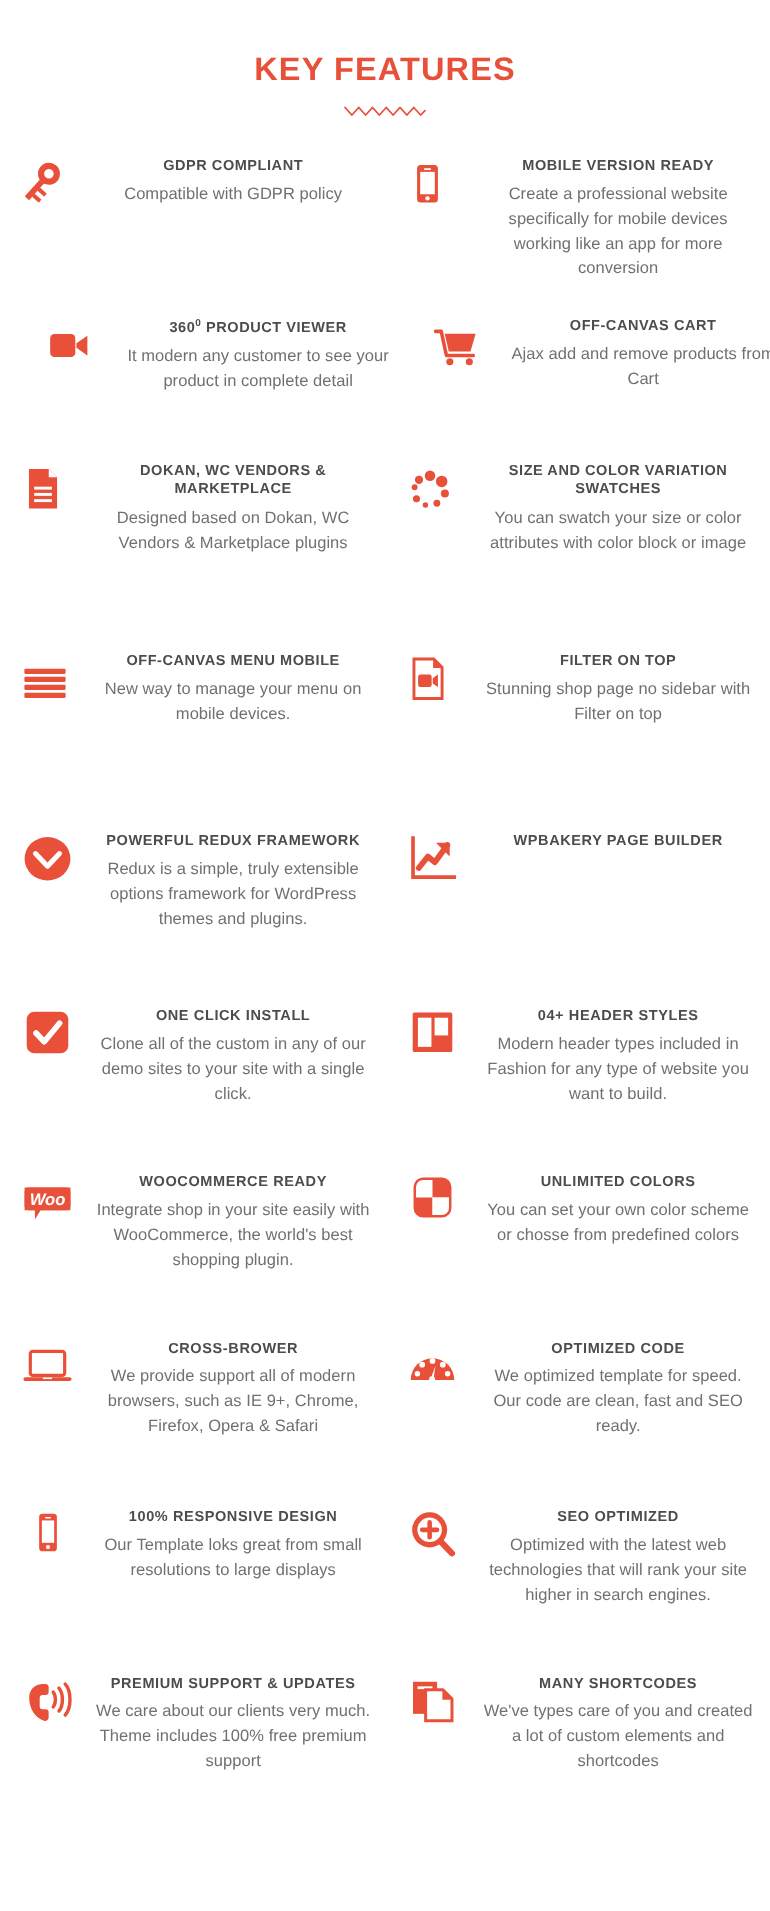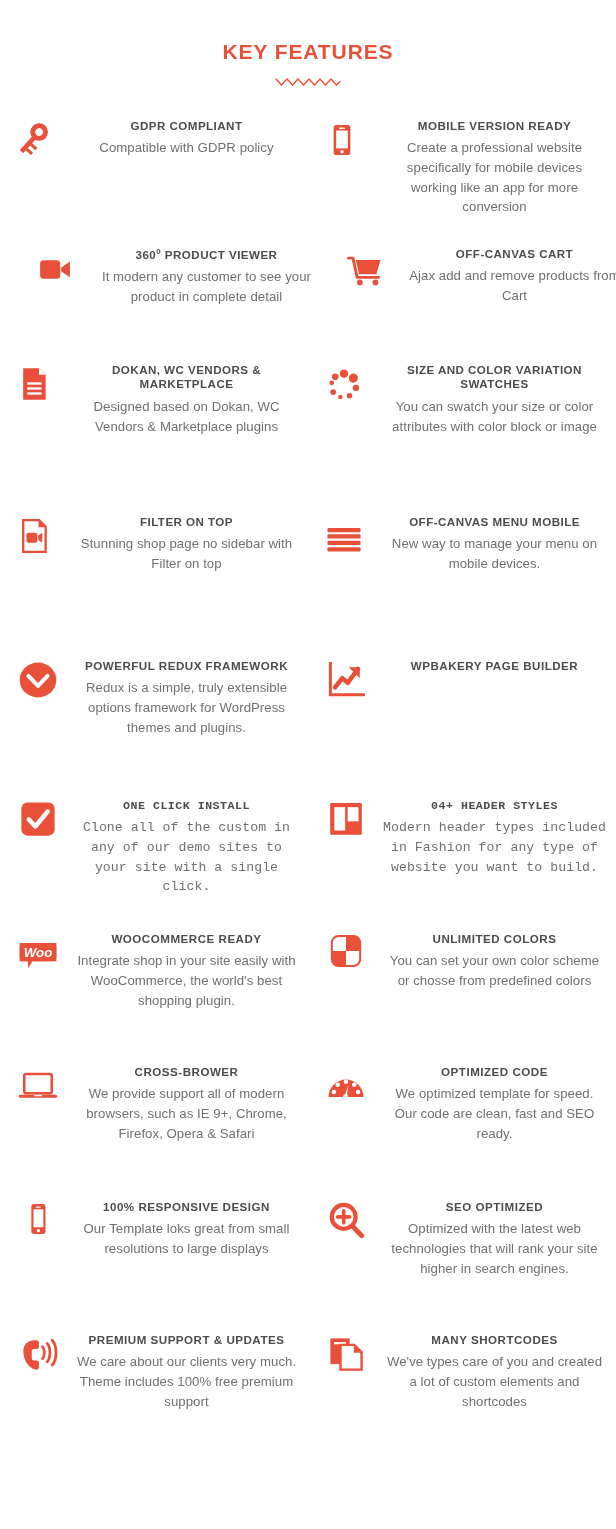--- a/index.html
+++ b/index.html
@@ -7,21 +7,21 @@
     width: 616px;
     background: #ffffff;
     font-family: "Liberation Sans", sans-serif;
   }
   body { position: relative; width: 616px; min-height: 1529px; overflow: hidden; }
 
   
   .header { padding-top: 40px; text-align: center; }
   .page-title {
     color: #E8503A;
-    font-size: 21px;
+    font-size: 26px;
     font-weight: bold;
     letter-spacing: 0.9px;
   }
   .wavy {
     margin: 12px auto 0;
     width: 66px; height: 12px;
     display: block;
   }
 
   
@@ -73,21 +73,21 @@
     letter-spacing: 0.05px;
   }
 
   
   .r1 { min-height: 128px; }
   .r2 { min-height: 116px; margin-left: 20px; }
   .r3 { min-height: 152px; }
   .r4 { min-height: 90px; }
 
   .b1 { min-height: 140px; }
-  .b2 { min-height: 133px; font-family: Liberation Mono, monospace; }
+  .b2 { min-height: 133px; }
   .b3 { min-height: 133px; }
   .b4 { min-height: 135px; }
   .b5 { min-height: 133px; }
   .b6 { min-height: 120px; }
 
   .section-bottom .ftitle { letter-spacing: 0.5px; }
 </style>
 </head>
 <body>
 
@@ -197,46 +197,46 @@
       <div class="ftext">
         <div class="ftitle">SIZE AND COLOR VARIATION SWATCHES</div>
         <div class="fdesc">You can swatch your size or color attributes with color block or image</div>
       </div>
     </div>
   </div>
 
   <div class="grid r4">
     <div class="feature">
       <div class="icon-wrap">
-        <svg viewBox="0 0 48 48" width="40" height="40">
-          <path d="M11 5 H30 L38 13 V43 H11 Z" fill="none" stroke="#E8503A" stroke-width="2.8"></path>
-          <path d="M29.4 5 L38 13.6 H29.4 Z" fill="#E8503A"></path>
-          <rect x="15" y="20" width="13" height="12" rx="2.2" fill="#E8503A"></rect>
-          <path d="M29 23.5 L34 20 L34 32 L29 28.5 Z" fill="#E8503A"></path>
-        </svg>
-      </div>
-      <div class="ftext">
-        <div class="ftitle">FILTER ON TOP</div>
-        <div class="fdesc">Stunning shop page no sidebar with Filter on top</div>
-      </div>
-    </div>
-    <div class="feature">
-      <div class="icon-wrap">
         <svg viewBox="0 0 48 48" width="44" height="44">
           <g fill="#E8503A">
             <rect x="6" y="13" width="36" height="4.6" rx="1"></rect>
             <rect x="6" y="20" width="36" height="4.6" rx="1"></rect>
             <rect x="6" y="27" width="36" height="4.6" rx="1"></rect>
             <rect x="6" y="34" width="36" height="4.6" rx="1"></rect>
           </g>
         </svg>
       </div>
       <div class="ftext">
         <div class="ftitle">OFF-CANVAS MENU MOBILE</div>
         <div class="fdesc">New way to manage your menu on mobile devices.</div>
+      </div>
+    </div>
+    <div class="feature">
+      <div class="icon-wrap">
+        <svg viewBox="0 0 48 48" width="40" height="40">
+          <path d="M11 5 H30 L38 13 V43 H11 Z" fill="none" stroke="#E8503A" stroke-width="2.8"></path>
+          <path d="M29.4 5 L38 13.6 H29.4 Z" fill="#E8503A"></path>
+          <rect x="15" y="20" width="13" height="12" rx="2.2" fill="#E8503A"></rect>
+          <path d="M29 23.5 L34 20 L34 32 L29 28.5 Z" fill="#E8503A"></path>
+        </svg>
+      </div>
+      <div class="ftext">
+        <div class="ftitle">FILTER ON TOP</div>
+        <div class="fdesc">Stunning shop page no sidebar with Filter on top</div>
       </div>
     </div>
   </div>
 
 </div>
 
 <div class="section section-bottom">
 
   <div class="grid b1">
     <div class="feature">

